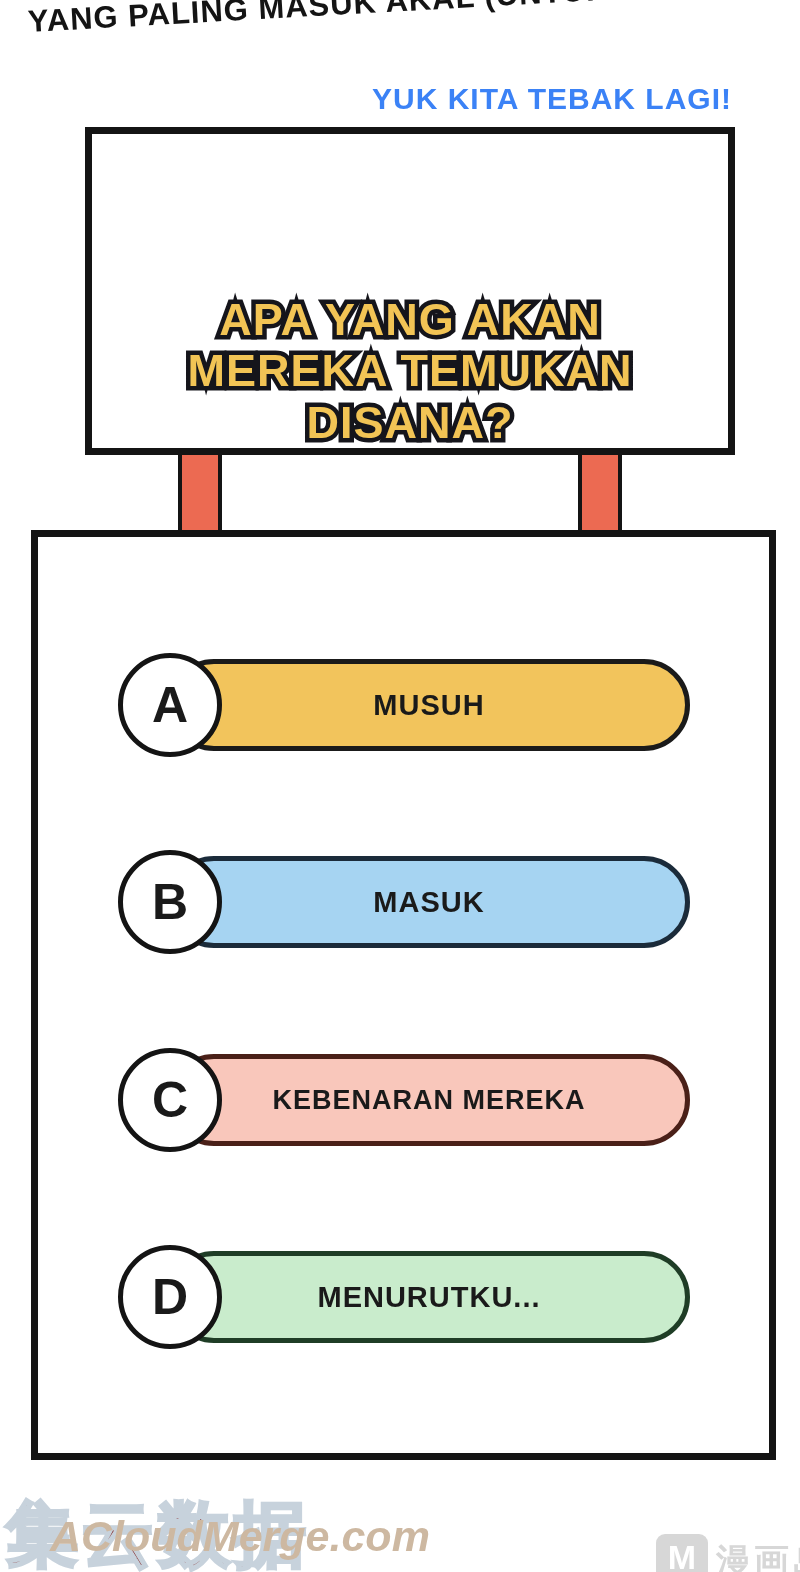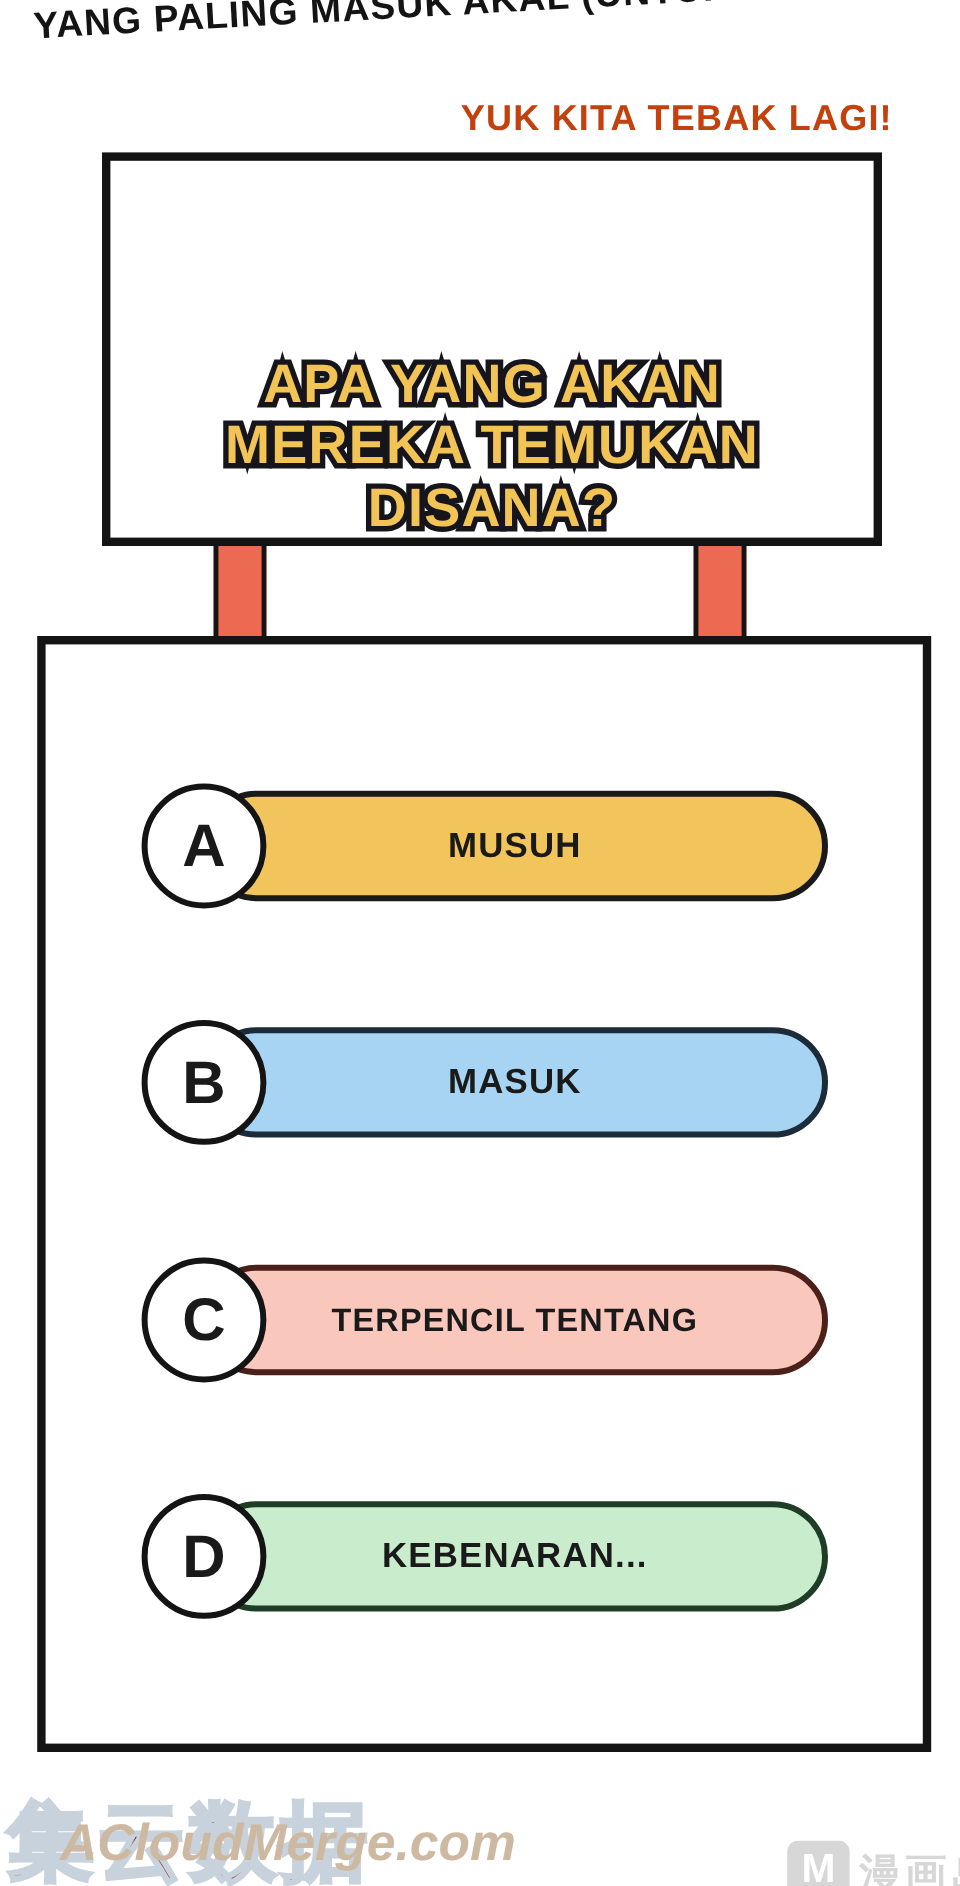--- a/index.html
+++ b/index.html
@@ -18,25 +18,25 @@
     left:28px;top:4px;
     font-size:31px;
     letter-spacing:1px;
     white-space:nowrap;
     transform:rotate(-3.2deg);
     transform-origin:0 50%;
     color:#141414;
   }
   .subtitle{
     position:absolute;
-    right:56px;top:82px;
+    right:68px;top:82px;
     font-size:30px;
     letter-spacing:1px;
     white-space:nowrap;
-    color:#c2410c;
+    color:#3b82f6;
   }
   
   .post{
     position:absolute;
     top:450px;height:85px;width:36px;
     background:#ec6a52;
     border-left:4px solid #141414;
     border-right:4px solid #141414;
     z-index:1;
   }
@@ -206,30 +206,30 @@
         <span>MASUK</span>
         <span></span>
       </div>
     </div>
     <div class="letter-circle">B</div>
   </div>
 
   <div class="option opt-c">
     <div class="pill">
       <div class="pill-label">
-        <span>TERPENCIL TENTANG</span>
+        <span>KEBENARAN MEREKA</span>
       </div>
     </div>
     <div class="letter-circle">C</div>
   </div>
 
   <div class="option opt-d">
     <div class="pill">
       <div class="pill-label">
-        <span>KEBENARAN...</span>
+        <span>MENURUTKU...</span>
         <span></span>
       </div>
     </div>
     <div class="letter-circle">D</div>
   </div>
 
   <div class="wm-cn">集云数据</div>
 
   <div class="wm-site">ACloudMerge.com</div>
 

